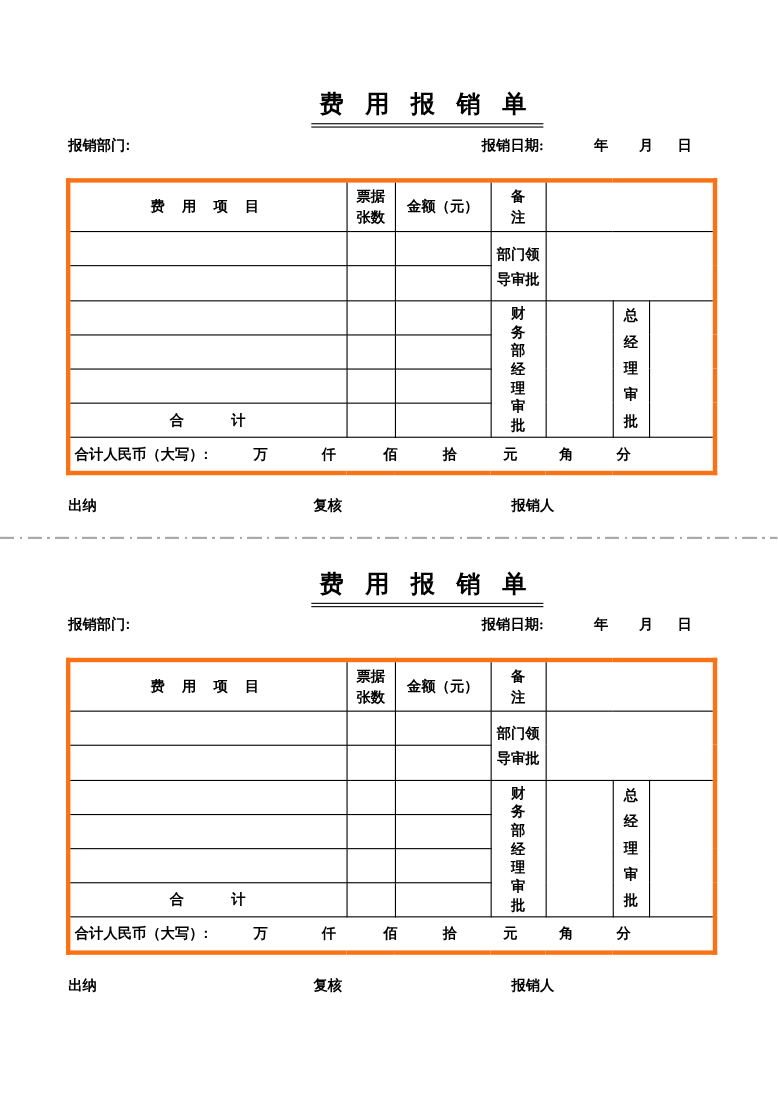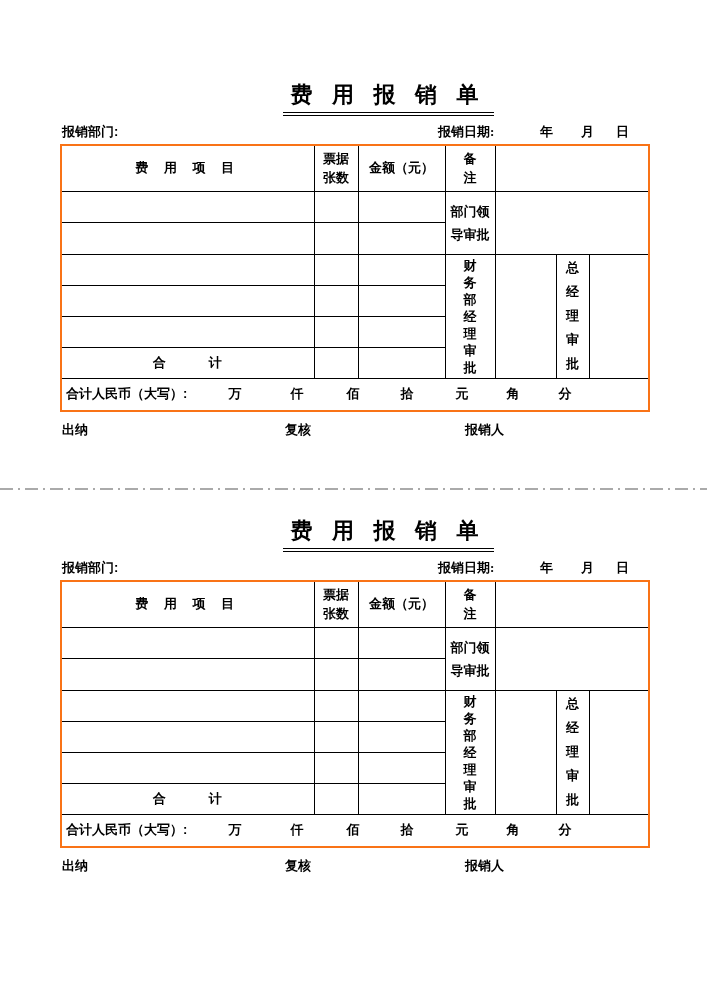--- a/index.html
+++ b/index.html
@@ -33,22 +33,22 @@
   .meta .dept   { left:2px;text-align:center; }
   .meta .dlabel { left:378px;font-family:Liberation Serif, serif; }
   .meta .yy     { left:480px; }
   .meta .mm     { left:521px; }
   .meta .dd     { left:556px; }
 
   table.expense {
     border-collapse:collapse;
     table-layout:fixed;
     width:588px;
-    border:2px solid #f97316;
-    margin-top:2px;
+    border:4px solid #f97316;
+    margin-top:20px;
   }
   table.expense td {
     border:1px solid #000;
     padding:0;
     font-size:13px;
     text-align:center;
     vertical-align:middle;
     overflow:hidden;
   }
   .rH  { height:46px; }
@@ -64,21 +64,21 @@
   .item-head { letter-spacing:6px; }
   .total-cell{ letter-spacing:1px; }
 
   .gt-cell { position:relative; text-align:left; }
   .gt-label{ position:absolute; left:4px; top:50%; transform:translateY(-50%); white-space:nowrap; }
   .unit { position:absolute; top:50%; transform:translateY(-50%); width:22px; text-align:center; }
   .u0{left:162px} .u1{left:224px} .u2{left:280px} .u3{left:334px}
   .u4{left:389px} .u5{left:440px} .u6{left:492px}
 
   .sigs { position:relative; height:20px; font-size:13px; margin-top:5px; }
-  .sigs span { position:absolute; top:4px; white-space:nowrap; }
+  .sigs span { position:absolute; top:14px; white-space:nowrap; }
   .sig-cashier  { left:2px; }
   .sig-reviewer { left:225px; }
   .sig-claimant { left:405px; }
 
   .cut-divider {
     position:absolute; left:0; top:488px;
     width:707px; height:2px;
     background:repeating-linear-gradient(90deg,
       #aaaaaa 0 13px, transparent 13px 18px,
       #aaaaaa 18px 20px, transparent 20px 25px);

